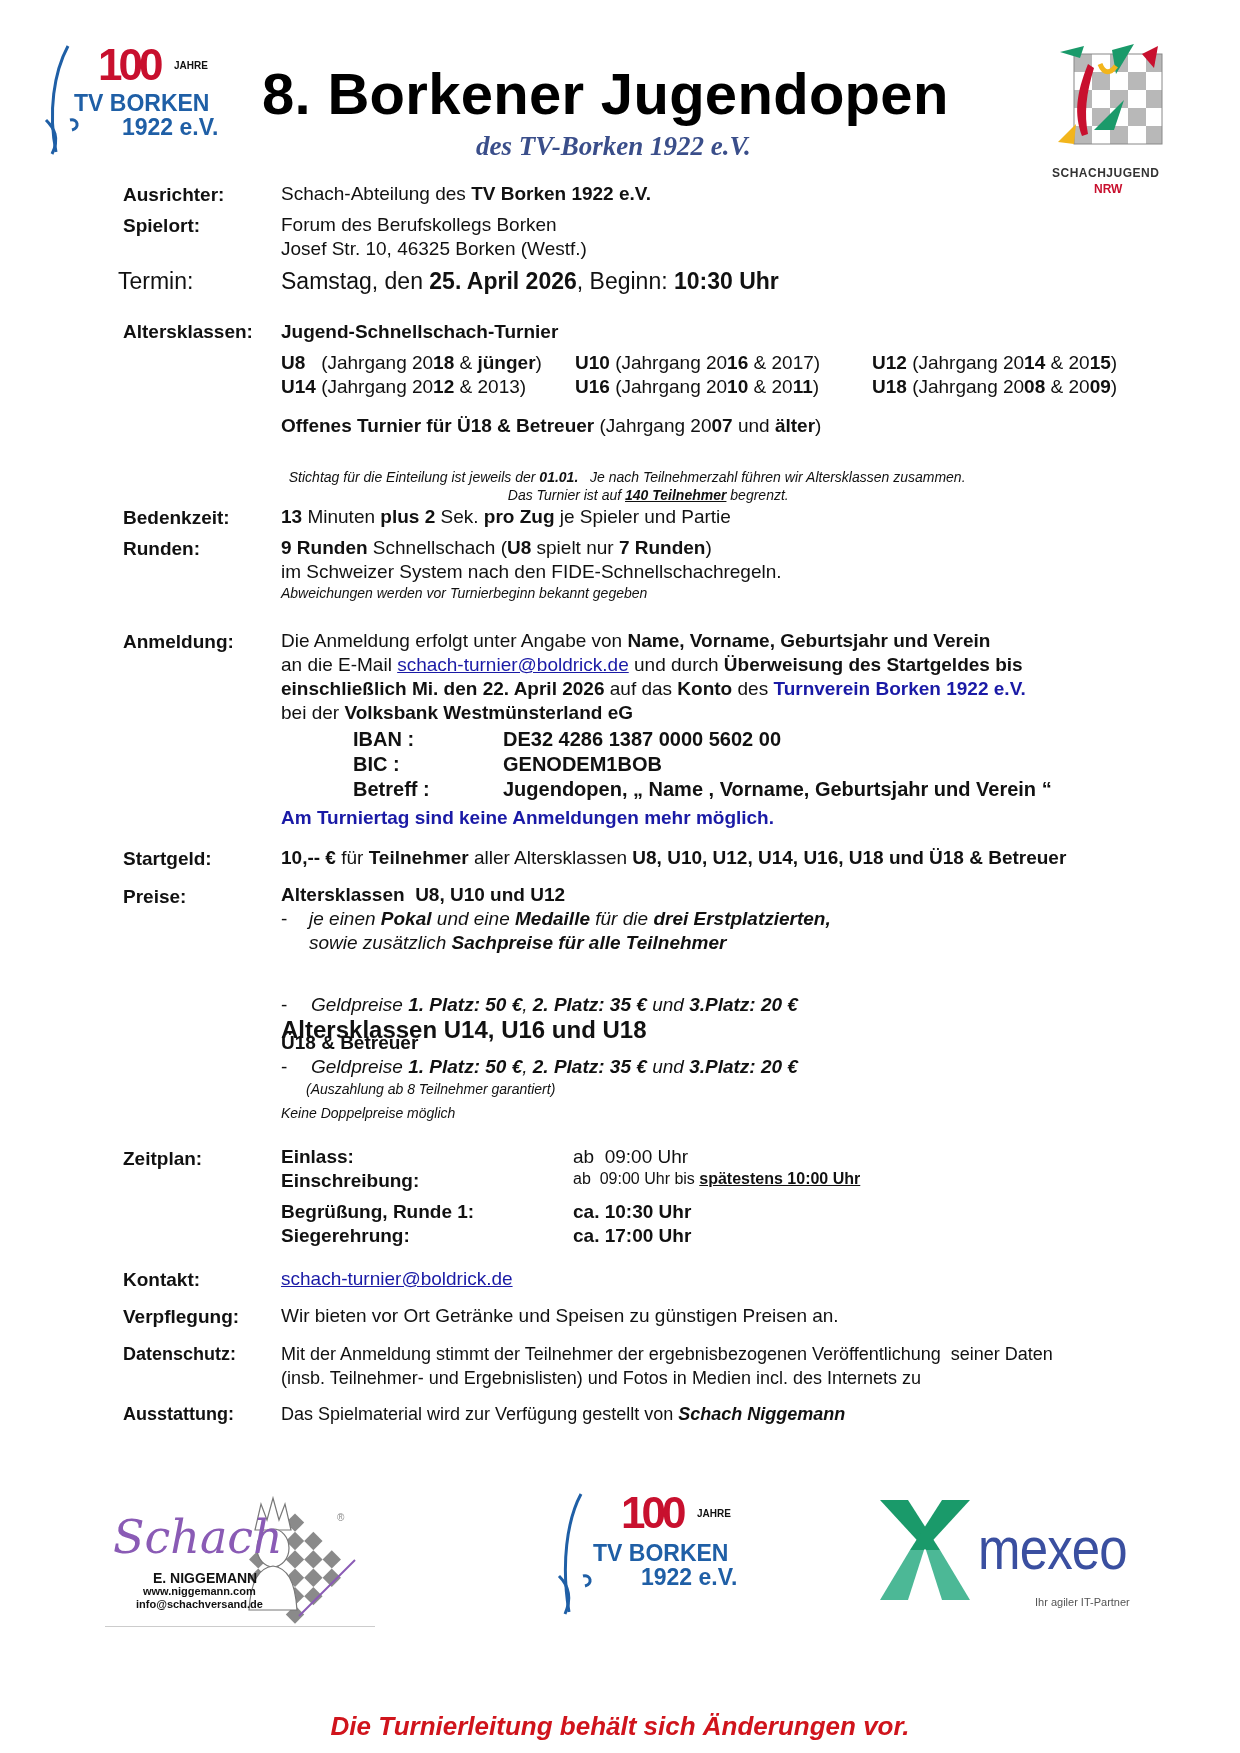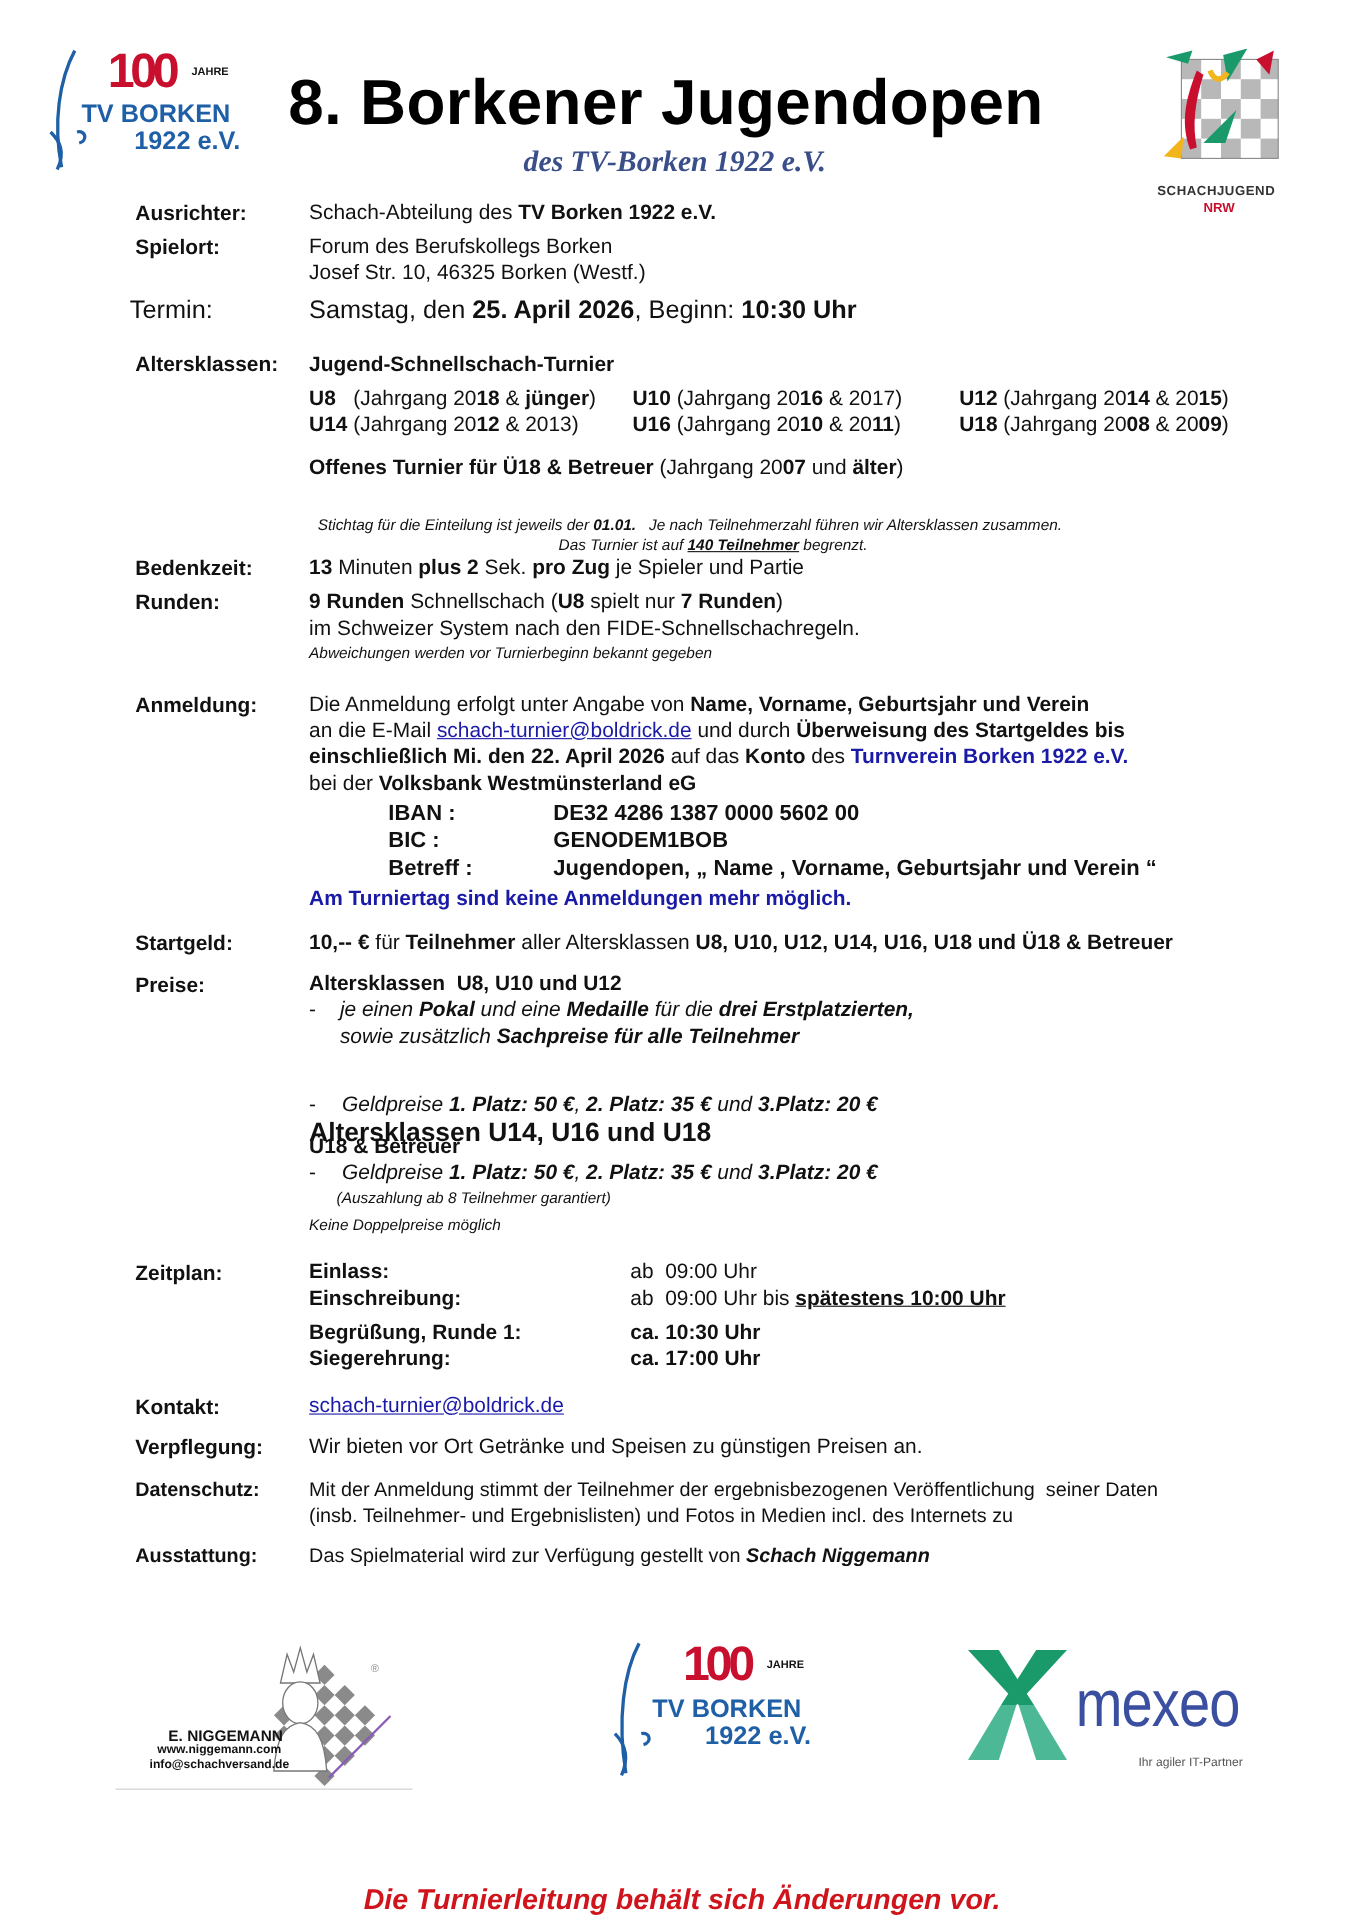--- a/index.html
+++ b/index.html
@@ -186,21 +186,21 @@
 </div>
 <div class="abs small-it" style="left:306px;top:1081px;">(Auszahlung ab 8 Teilnehmer garantiert)</div>
 <div class="abs small-it" style="left:281px;top:1105px;text-align:right;">Keine Doppelpreise möglich</div>
 
 <div class="lbl" style="top:1148px;">Zeitplan:</div>
 <div>
   <div class="abs b" style="left:281px;top:1146px;font-size:19px;">Einlass:</div>
   <div class="abs" style="left:573px;top:1146px;font-size:19px;white-space:pre;"><span>ab  09:00 Uhr</span></div>
 
   <div class="abs b" style="left:281px;top:1170px;font-size:19px;">Einschreibung:</div>
-  <div class="abs" style="left:573px;top:1170px;font-size:19px;white-space:pre;"><span>ab  09:00 Uhr bis </span><b style="text-decoration:underline;">spätestens 10:00 Uhr</b></div>
+  <div class="abs" style="left:573px;top:1170px;font-size:16px;white-space:pre;"><span>ab  09:00 Uhr bis </span><b style="text-decoration:underline;">spätestens 10:00 Uhr</b></div>
 
   <div class="abs b" style="left:281px;top:1201px;font-size:19px;">Begrüßung, Runde 1:</div>
   <div class="abs b" style="left:573px;top:1201px;font-size:19px;text-align:center;"><span>ca. 10:30 Uhr</span></div>
 
   <div class="abs b" style="left:281px;top:1225px;font-size:19px;">Siegerehrung:</div>
   <div class="abs b" style="left:573px;top:1225px;font-size:19px;"><span>ca. 17:00 Uhr</span></div>
 </div>
 
 <div class="lbl" style="top:1269px;">Kontakt:</div>
 <div class="val link" style="top:1267px;">schach-turnier@boldrick.de</div>
@@ -237,20 +237,21 @@
         <rect x="12" y="12" width="13" height="13"></rect>
       <rect x="-27" y="25" width="13" height="13"></rect>
         <rect x="-1" y="25" width="13" height="13"></rect>
         <rect x="25" y="25" width="13" height="13"></rect>
     </g>
     <path d="M40 40 L46 14 L52 30 L58 8 L64 30 L70 14 L76 40 Z" fill="#fff" stroke="#777" stroke-width="1.2"></path>
     <ellipse cx="58" cy="58" rx="16" ry="19" fill="#fff" stroke="#777" stroke-width="1.2"></ellipse>
     <path d="M34 120 C36 90, 44 78, 58 76 C72 78, 80 90, 82 120 Z" fill="#fff" stroke="#777" stroke-width="1.2"></path>
     <line x1="84" y1="126" x2="140" y2="70" stroke="#8a5bb5" stroke-width="2"></line>
   </svg>
+  <span style="position:absolute;left:8px;top:20px;font-family:'DejaVu Serif',serif;font-style:italic;font-size:46px;color:#8a5bb5;">Schach</span>
   <span style="position:absolute;left:232px;top:22px;font-size:10px;color:#888;">®</span>
   <span style="position:absolute;left:48px;top:80px;font-weight:bold;font-size:14px;color:#111;">E. NIGGEMANN</span>
   <span style="position:absolute;left:38px;top:95px;font-weight:bold;font-size:11px;color:#111;">www.niggemann.com</span>
   <span style="position:absolute;left:31px;top:108px;font-weight:bold;font-size:11px;color:#111;">info@schachversand.de</span>
   <div style="position:absolute;left:0;top:136px;width:270px;height:1px;background:#ccc;"></div>
 </div>
 
 <div class="logo-tv" style="left:553px;top:1490px;width:180px;height:130px;">
   <svg width="50" height="130" style="position:absolute;left:0;top:0;">
     <path d="M28 4 C14 30, 8 74, 16 122" stroke="#1f5fa6" stroke-width="3" fill="none"></path>

